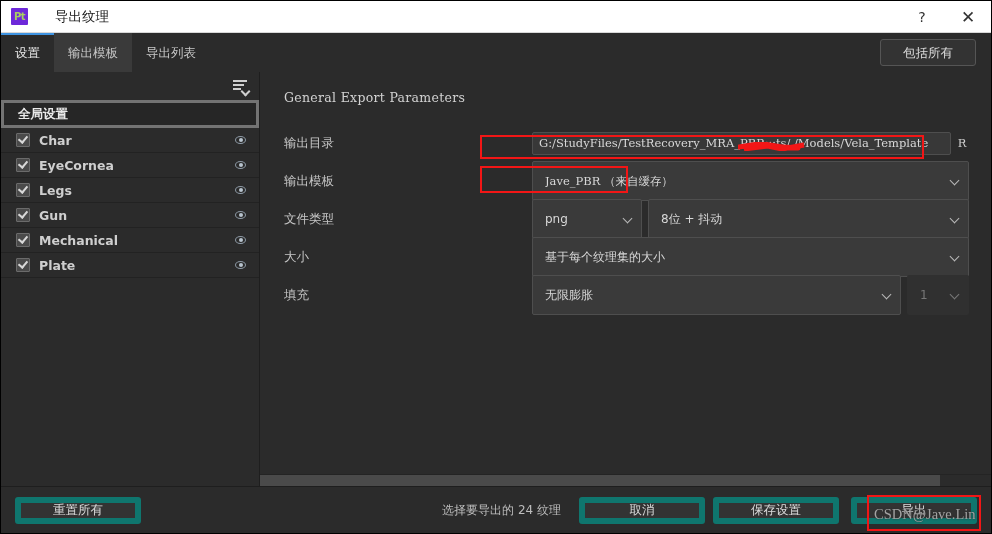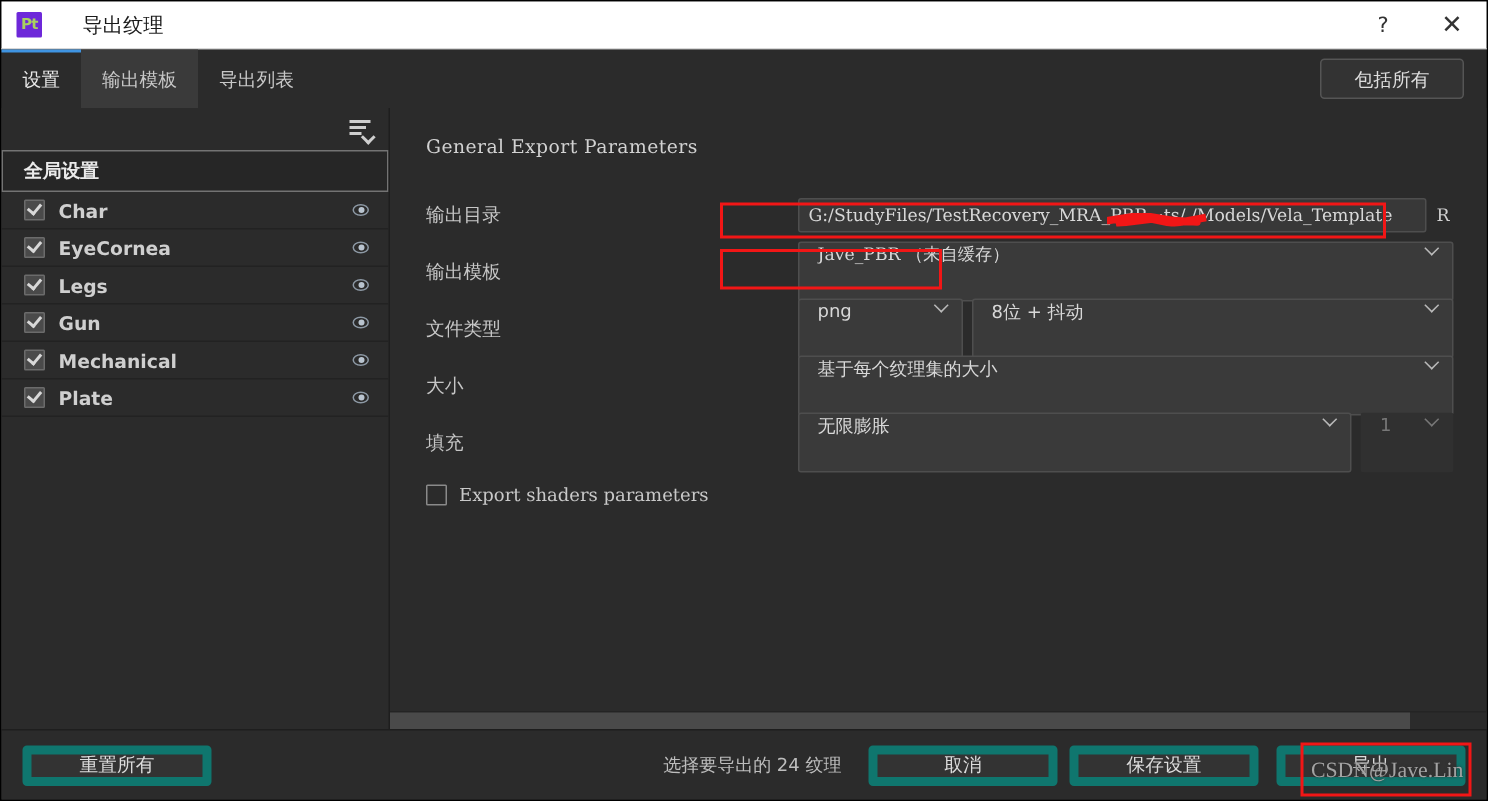--- a/index.html
+++ b/index.html
@@ -136,21 +136,21 @@
     display: flex; align-items: center;
     border-bottom: 1px solid #222;
     padding-left: 15px;
     color: #cfcfcf;
     font-size: 12.5px;
     box-sizing: border-box;
   }
   .list-row.global {
     height: 28px;
     background: #262626;
-    border: 1px solid #737373;
+    border: 3px solid #737373;
     padding-left: 14px;
     color: #eaeaea;
     font-weight: bold;
   }
   .list-row .cb {
     width: 12px; height: 12px;
     border: 1px solid #6b6b6b;
     background: #4a4a4a;
     margin-right: 9px;
     position: relative;
@@ -245,21 +245,21 @@
     font-family: "DejaVu Serif", serif;
   }
 
   .select {
     height: 40px;
     background: #3a3a3a;
     border: 1px solid #4e4e4e;
     border-radius: 2px;
     color: #d8d8d8;
     font-size: 12px;
-    display: flex; align-items: flex-start;
+    display: flex; align-items: center;
     padding: 0 8px 0 12px;
     box-sizing: border-box;
     position: relative;
     white-space: nowrap;
   }
   .select .sel-text { flex: 1 1 auto; overflow: hidden; }
   .select.mono { font-family: "DejaVu Serif", "Liberation Serif", serif; font-size: 11.5px;}
   .chev {
     width: 9px; height: 9px; flex: none;
     margin-left: 10px;
@@ -504,24 +504,20 @@
               <span class="sel-text">无限膨胀</span>
               <span class="chev"></span>
             </div>
             <div class="select disabled sel-padval">
               <span class="sel-text">1</span>
               <span class="chev"></span>
             </div>
           </div>
         </div>
 
-        <div class="check-row">
-          <span class="check-box"></span>
-          <span class="check-label">Export shaders parameters</span>
-        </div>
 
       </div>
 
       <div class="hscroll">
         <div class="thumb"></div>
       </div>
     </div>
   </div>
 
   <div class="footer">

